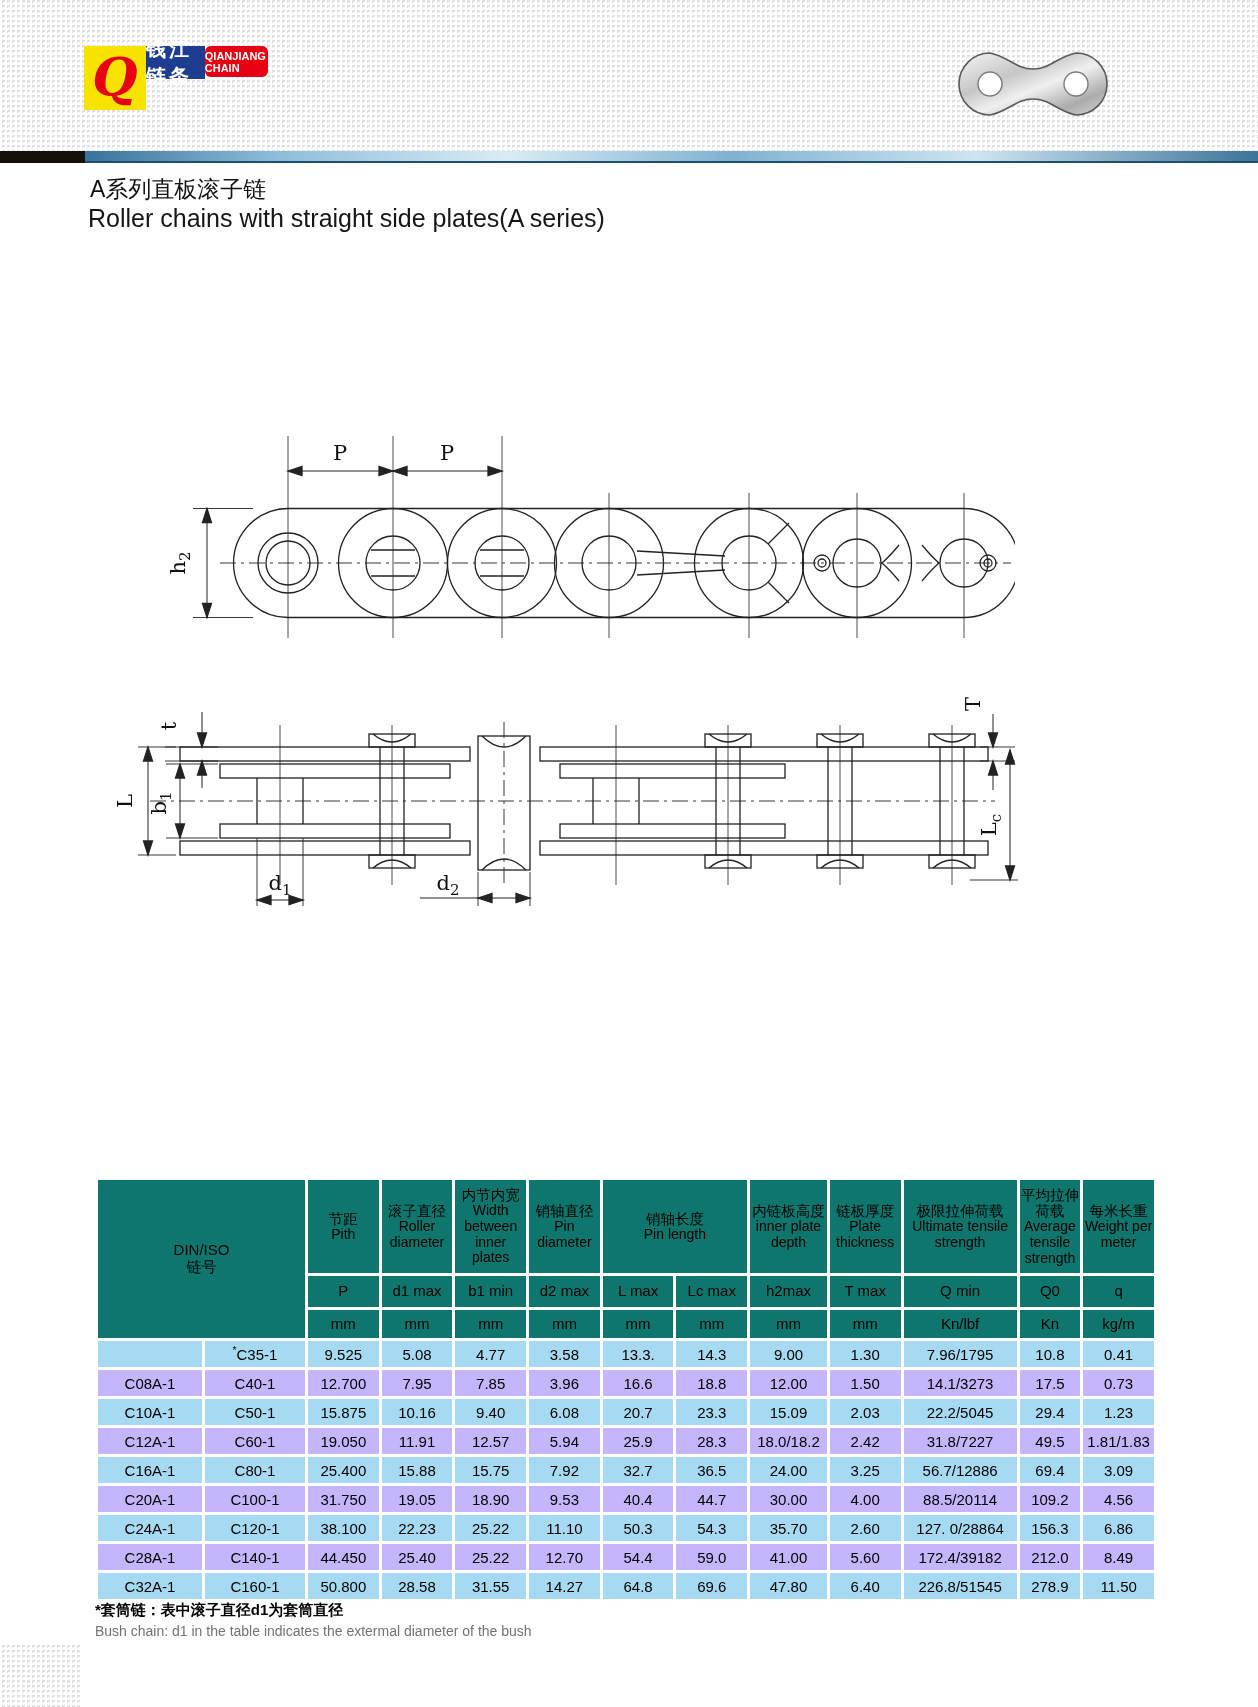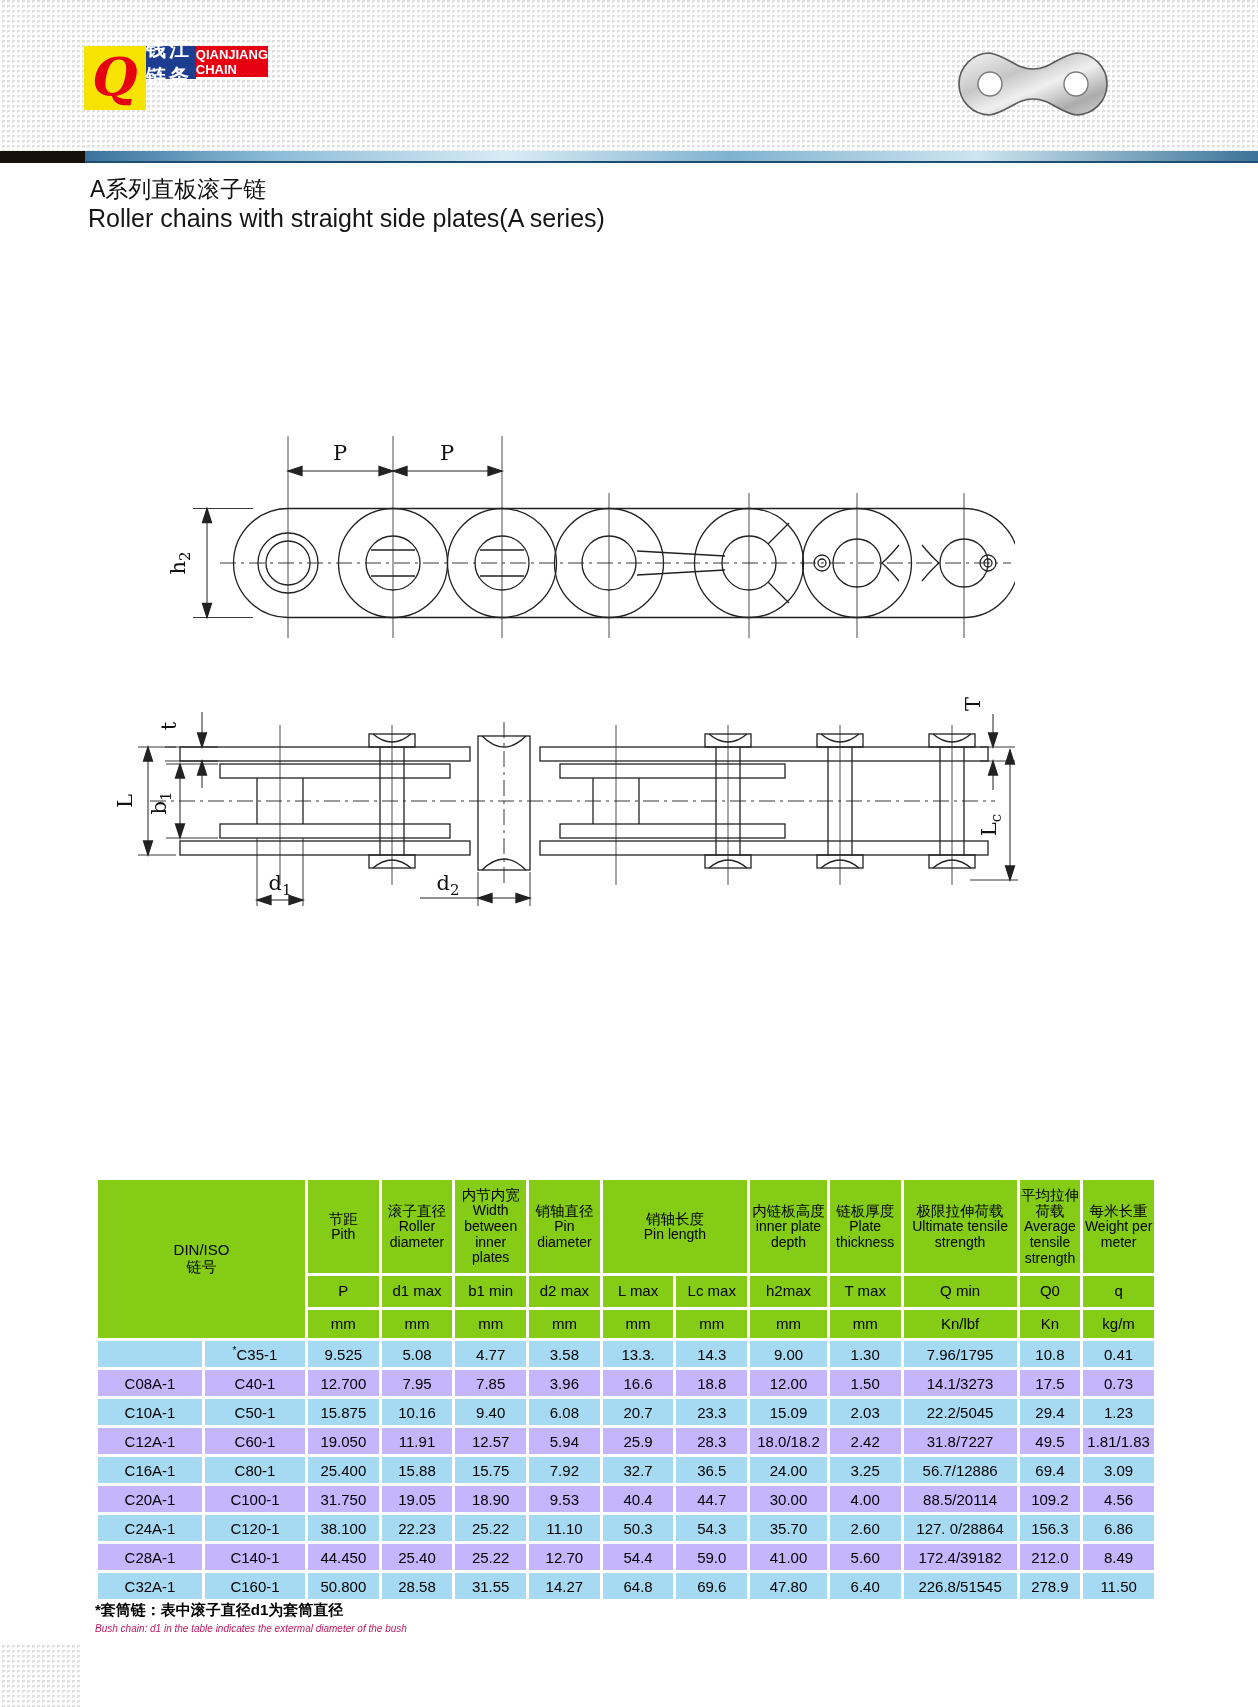--- a/index.html
+++ b/index.html
@@ -5,47 +5,47 @@
   html,body{margin:0;padding:0;background:#ffffff;}
   .page{position:relative;width:1258px;height:1707px;background:#ffffff;overflow:hidden;
         font-family:"Liberation Sans",sans-serif;color:#000;}
   .dots{background:repeating-conic-gradient(#e0e0e0 0% 25%, #ffffff 0% 100%) 0 0/5px 5px;}
   .header{position:absolute;left:0;top:0;width:1258px;height:151px;}
   .logo{position:absolute;left:84px;top:46px;display:flex;}
   .logo-mark{width:62px;height:64px;background:#f6e400;display:flex;align-items:center;justify-content:center;}
   .logo-text{width:122px;height:64px;display:flex;flex-direction:row;}
   .logo-zh{height:33px;background:#1d3d91;color:#fff;font-size:20px;font-weight:bold;
            display:flex;align-items:center;justify-content:center;letter-spacing:3px;}
-  .logo-en{height:31px;background:#e60012;color:#fff;font-size:13px;font-weight:bold;
-           display:flex;align-items:center;justify-content:center;}
+  .logo-en{height:31px;background:#e60012;color:#fff;font-size:11px;font-weight:bold;
+           display:flex;align-items:center;justify-content:center;border-radius:6px;}
   .rule{position:absolute;left:0;top:151px;width:1258px;height:12px;display:flex;}
   .rule-black{width:85px;height:100%;background:#15100a;}
   .rule-blue{flex:1;height:100%;border-bottom:2px solid #1e4e72;box-sizing:border-box;
     background:linear-gradient(90deg,#3a729c 0,#3a729c 0%,#8cbcd8 16%,#d9ecf5 36%,#7fb2d0 55%,#cde5f0 76%,#3c7398 100%);}
   .title-zh{position:absolute;left:90px;top:174px;font-size:23px;font-weight:400;color:#111;}
   .title-en{position:absolute;left:88px;top:204px;font-size:25px;font-weight:400;color:#161616;}
   .drawing{position:absolute;}
   .drawing text{font-family:"DejaVu Serif","Liberation Serif",serif;fill:#111;}
   
   .spec-table{position:absolute;left:95px;top:1177px;width:1062px;border-collapse:separate;border-spacing:3px;
               table-layout:fixed;background:#fff;}
-  .spec-table th{background:#84cc16;font-weight:normal;font-size:14px;line-height:1.12;
+  .spec-table th{background:#0f766e;font-weight:normal;font-size:14px;line-height:1.12;
                  text-align:center;vertical-align:middle;padding:2px 1px;}
   .spec-table th.hgroup{height:89px;}
   .spec-table th.hsym{height:27px;font-size:15px;}
   .spec-table th.hunit{height:24px;font-size:15px;}
   .spec-table th .zh{font-size:14.5px;}
   .spec-table th .en{font-size:14px;}
   .spec-table th.corner{font-size:15px;margin-top:41px;}
   .spec-table td{height:26px;text-align:center;font-size:15px;padding:0 1px;white-space:nowrap;overflow:hidden;}
   tr.dark td{background:#a6daf3;}
   tr.light td{background:#c4b5fd;}
   td sup{font-size:10px;vertical-align:super;}
   .foot-zh{position:absolute;left:95px;top:1601px;font-size:15px;font-weight:bold;color:#000;}
-  .foot-en{position:absolute;left:95px;top:1623px;font-size:10px;color:#be185d;font-style:italic;}
+  .foot-en{position:absolute;left:95px;top:1623px;font-size:14px;color:#737373;}
   .corner-dots{position:absolute;left:0;top:1645px;width:80px;height:62px;}
 </style>
 </head>
 <body>
 
 <div class="page">
 
   <div class="header dots">
     <div class="logo">
       <div class="logo-mark">

